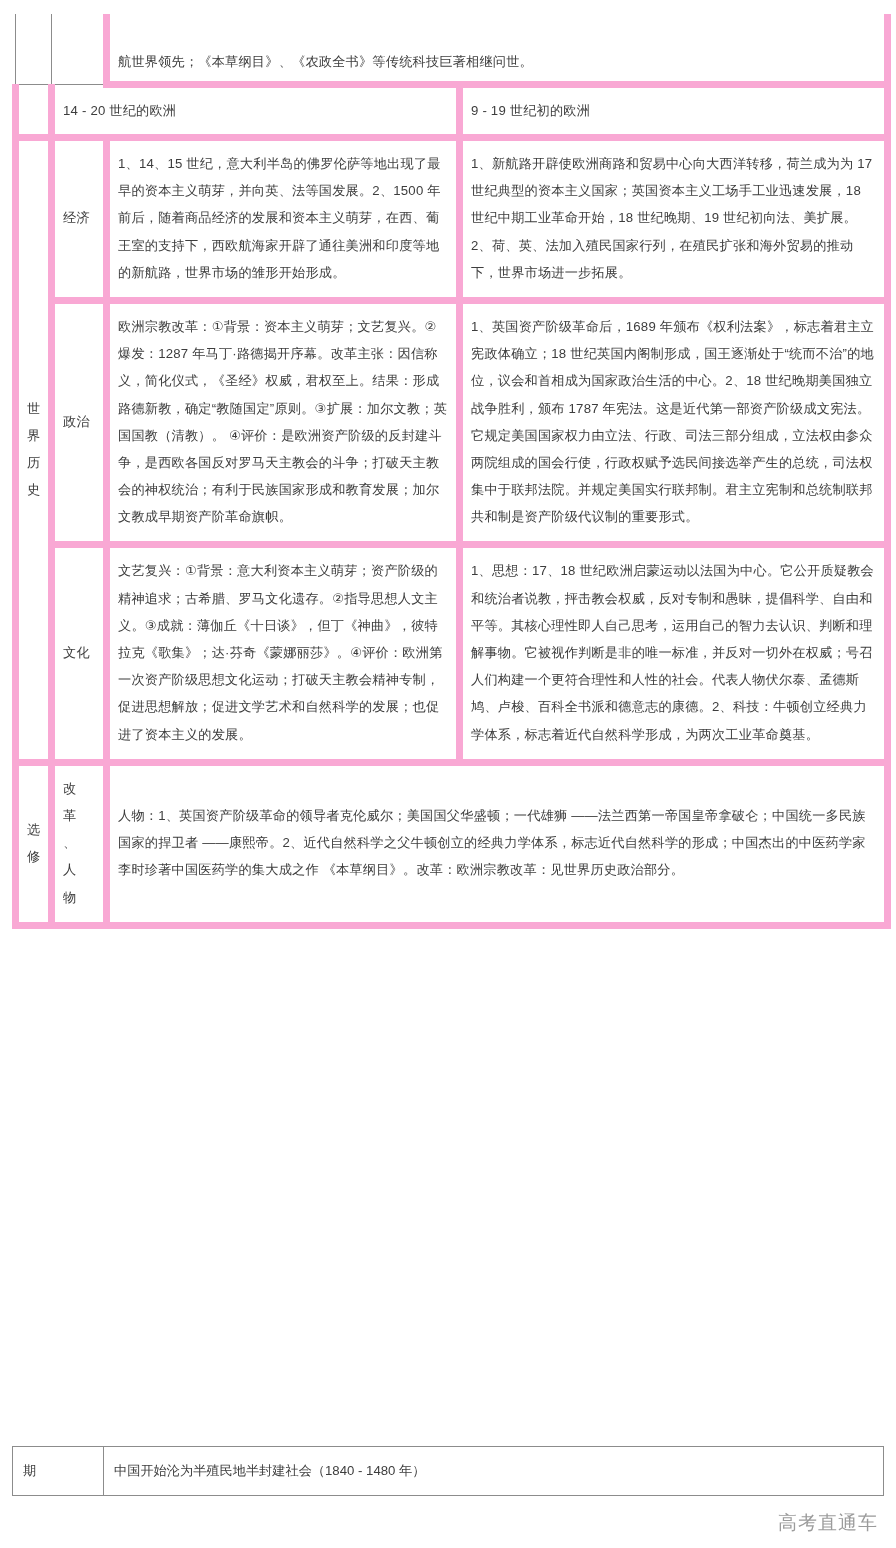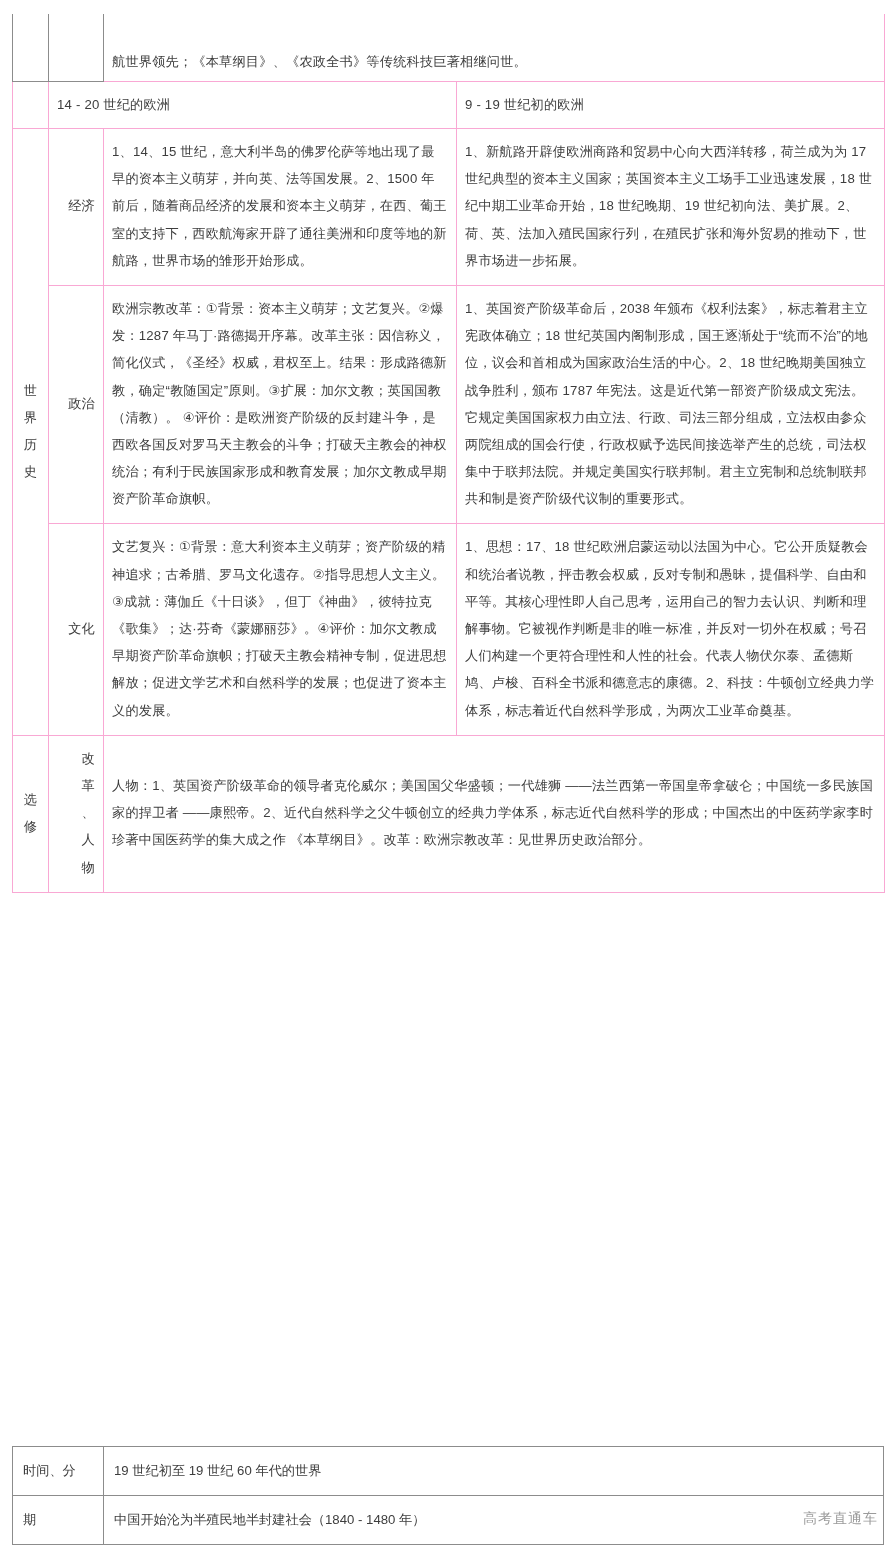--- a/index.html
+++ b/index.html
@@ -26,21 +26,21 @@
   
   .main-table {
     position: absolute;
     left: 12px;
     top: 14px;
     width: 872px;
     border-collapse: collapse;
     table-layout: fixed;
   }
   .main-table td {
-    border: 1px solid #f9a8d4;
+    border: 7px solid #f9a8d4;
     vertical-align: middle;
     padding: 9px 8px 11px 8px;
     font-size: 13.2px;
     line-height: 2.06;
     color: #3d3d3d;
     letter-spacing: .2px;
     word-break: break-all;
   }
   .col-a { width: 36px; }
   .col-b { width: 55px; }
@@ -74,21 +74,21 @@
     text-align: center;
     padding-left: 2px;
     padding-right: 2px;
     line-height: 1.85;
     font-size: 13.2px;
     letter-spacing: 0;
   }
   .vlabel span { display: block; }
 
   .cat-label {
-    text-align: right;
+    text-align: left;
     font-size: 13.2px;
     padding-left: 2px;
     padding-right: 2px;
     line-height: 1.85;
     margin-left: 24px;
   }
   .cat-label span { display: block; }
 
   .body-cell {
     vertical-align: top;
@@ -118,21 +118,21 @@
     padding-left: 10px;
     border-right: 1px solid #8c8c8c;
   }
   .bt-row1 td { height: 32px; }
   .bt-row2 td { height: 32px; }
 
   .watermark {
     position: absolute;
     right: 18px;
     top: 1510px;
-    font-size: 14px;
+    font-size: 19px;
     color: #9b9b9b;
     letter-spacing: 1px;
     white-space: nowrap;
   }
 
   .bt-text-cell { position: relative; }
 </style>
 </head>
 <body>
 
@@ -166,26 +166,26 @@
           <span>史</span>
         </td>
         <td class="cat-label">经济</td>
         <td class="body-cell">1、14、15 世纪，意大利半岛的佛罗伦萨等地出现了最早的资本主义萌芽，并向英、法等国发展。2、1500 年前后，随着商品经济的发展和资本主义萌芽，在西、葡王室的支持下，西欧航海家开辟了通往美洲和印度等地的新航路，世界市场的雏形开始形成。</td>
         <td class="body-cell">1、新航路开辟使欧洲商路和贸易中心向大西洋转移，荷兰成为为 17 世纪典型的资本主义国家；英国资本主义工场手工业迅速发展，18 世纪中期工业革命开始，18 世纪晚期、19 世纪初向法、美扩展。2、荷、英、法加入殖民国家行列，在殖民扩张和海外贸易的推动下，世界市场进一步拓展。</td>
       </tr>
 
       <tr>
         <td class="cat-label">政治</td>
         <td class="body-cell">欧洲宗教改革：①背景：资本主义萌芽；文艺复兴。②爆发：1287 年马丁·路德揭开序幕。改革主张：因信称义，简化仪式，《圣经》权威，君权至上。结果：形成路德新教，确定“教随国定”原则。③扩展：加尔文教；英国国教（清教）。 ④评价：是欧洲资产阶级的反封建斗争，是西欧各国反对罗马天主教会的斗争；打破天主教会的神权统治；有利于民族国家形成和教育发展；加尔文教成早期资产阶革命旗帜。</td>
-        <td class="body-cell">1、英国资产阶级革命后，2038 年颁布《权利法案》，标志着君主立宪政体确立；18 世纪英国内阁制形成，国王逐渐处于“统而不治”的地位，议会和首相成为国家政治生活的中心。2、18 世纪晚期美国独立战争胜利，颁布 1787 年宪法。这是近代第一部资产阶级成文宪法。它规定美国国家权力由立法、行政、司法三部分组成，立法权由参众两院组成的国会行使，行政权赋予选民间接选举产生的总统，司法权集中于联邦法院。并规定美国实行联邦制。君主立宪制和总统制联邦共和制是资产阶级代议制的重要形式。</td>
+        <td class="body-cell">1、英国资产阶级革命后，1689 年颁布《权利法案》，标志着君主立宪政体确立；18 世纪英国内阁制形成，国王逐渐处于“统而不治”的地位，议会和首相成为国家政治生活的中心。2、18 世纪晚期美国独立战争胜利，颁布 1787 年宪法。这是近代第一部资产阶级成文宪法。它规定美国国家权力由立法、行政、司法三部分组成，立法权由参众两院组成的国会行使，行政权赋予选民间接选举产生的总统，司法权集中于联邦法院。并规定美国实行联邦制。君主立宪制和总统制联邦共和制是资产阶级代议制的重要形式。</td>
       </tr>
 
       <tr>
         <td class="cat-label">文化</td>
-        <td class="body-cell">文艺复兴：①背景：意大利资本主义萌芽；资产阶级的精神追求；古希腊、罗马文化遗存。②指导思想人文主义。③成就：薄伽丘《十日谈》，但丁《神曲》，彼特拉克《歌集》；达·芬奇《蒙娜丽莎》。④评价：加尔文教成早期资产阶革命旗帜；打破天主教会精神专制，促进思想解放；促进文学艺术和自然科学的发展；也促进了资本主义的发展。</td>
+        <td class="body-cell">文艺复兴：①背景：意大利资本主义萌芽；资产阶级的精神追求；古希腊、罗马文化遗存。②指导思想人文主义。③成就：薄伽丘《十日谈》，但丁《神曲》，彼特拉克《歌集》；达·芬奇《蒙娜丽莎》。④评价：欧洲第一次资产阶级思想文化运动；打破天主教会精神专制，促进思想解放；促进文学艺术和自然科学的发展；也促进了资本主义的发展。</td>
         <td class="body-cell">1、思想：17、18 世纪欧洲启蒙运动以法国为中心。它公开质疑教会和统治者说教，抨击教会权威，反对专制和愚昧，提倡科学、自由和平等。其核心理性即人自己思考，运用自己的智力去认识、判断和理解事物。它被视作判断是非的唯一标准，并反对一切外在权威；号召人们构建一个更符合理性和人性的社会。代表人物伏尔泰、孟德斯鸠、卢梭、百科全书派和德意志的康德。2、科技：牛顿创立经典力学体系，标志着近代自然科学形成，为两次工业革命奠基。</td>
       </tr>
 
       <tr>
         <td class="vlabel">
           <span>选</span>
           <span>修</span>
         </td>
         <td class="cat-label">
           <span>改</span>
@@ -198,24 +198,20 @@
       </tr>
     </tbody>
   </table>
 
   <table class="bottom-table">
     <colgroup>
       <col class="bt-col-a">
         <col>
     </colgroup>
     <tbody>
-      <tr class="bt-row1">
-        <td class="bt-label">时间、分</td>
-        <td>19 世纪初至 19 世纪 60 年代的世界</td>
-      </tr>
       <tr class="bt-row2">
         <td class="bt-label">期</td>
         <td class="bt-text-cell">中国开始沦为半殖民地半封建社会（1840 - 1480 年）</td>
       </tr>
     </tbody>
   </table>
 
   <div class="watermark">高考直通车</div>
 
 </div>

